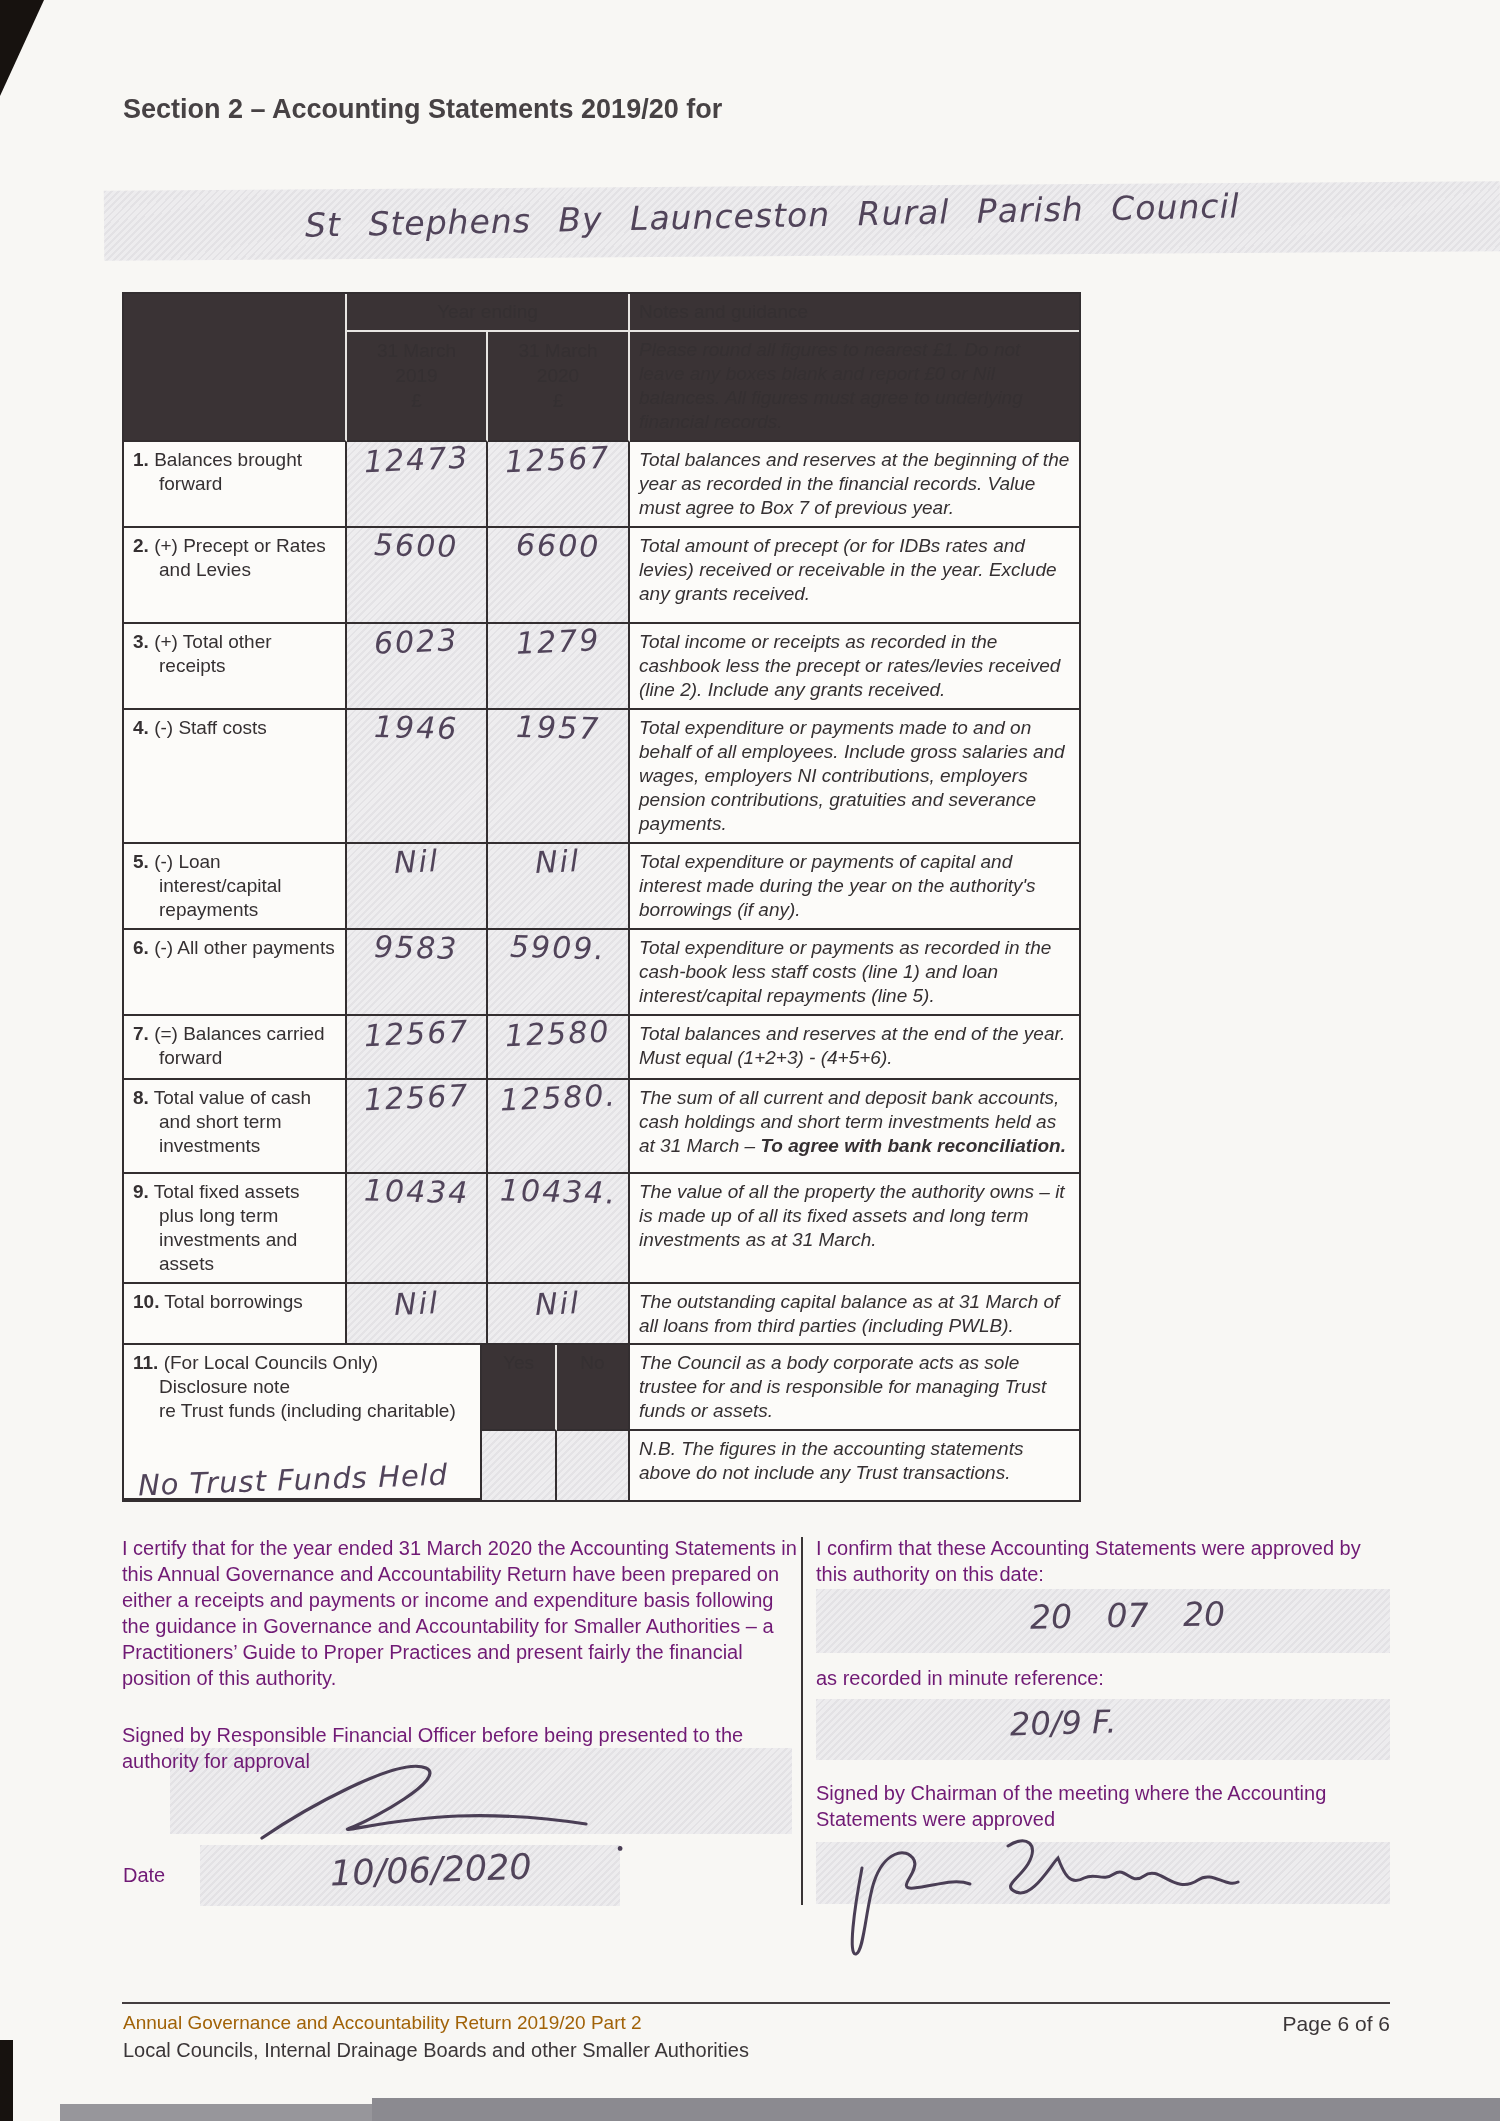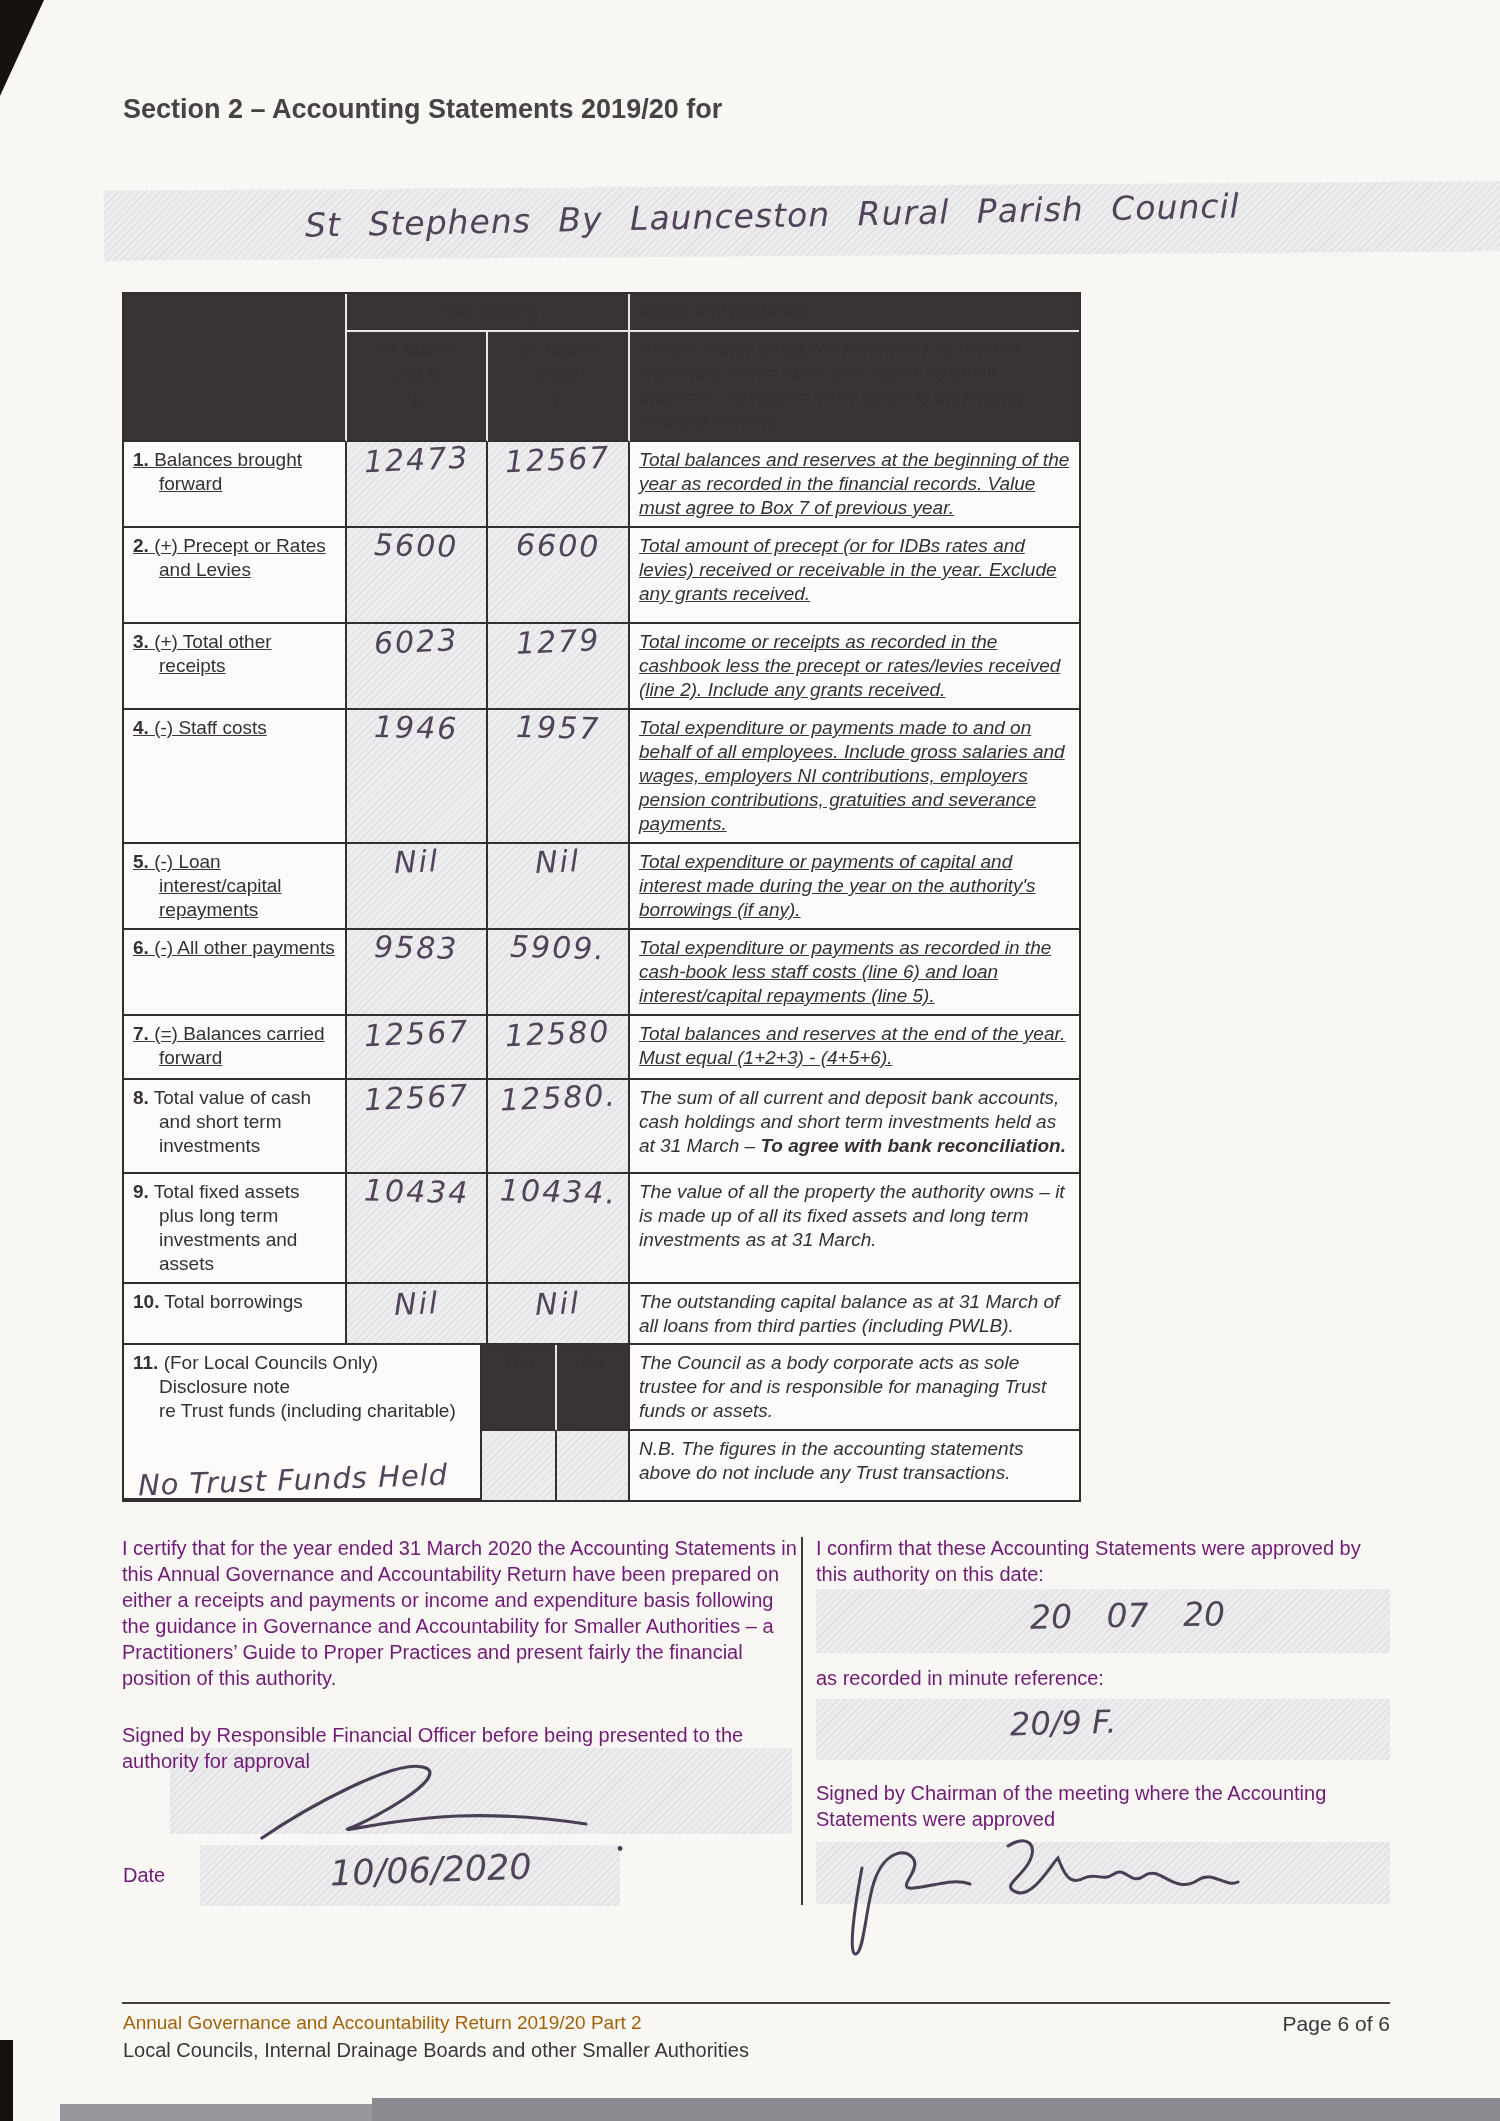--- a/index.html
+++ b/index.html
@@ -40,21 +40,21 @@
   .chairman-band { left:816px; top:1842px; width:574px; height:62px; }
 
   
   table.t { position:absolute; border-collapse:separate; border-spacing:0; table-layout:fixed;
     border:2px solid #332e30; width:959px; }
   table.t td { border-right:2px solid #332e30; border-bottom:2px solid #332e30;
     padding:6px 9px; vertical-align:top; font-size:19px; line-height:24px; color:#353032; }
   table.t td:last-child { border-right:none; }
   table.t tr:last-child td { border-bottom:none; }
 
-  .t-main { left:122px; top:292px;text-decoration:underline; }
+  .t-main { left:122px; top:292px; }
   .t-sec2 { left:122px; top:1078px; }
   .t-11   { left:122px; top:1343px; }
 
   .dark { background:#3a3335; color:#f4f2ef; }
   .dark.light-b { border-bottom-color:#e8e6e3 !important; }
   .dark.light-r { border-right-color:#e8e6e3 !important; }
   .head-center { text-align:center; vertical-align:middle; font-size:20px; }
   .head-left { vertical-align:middle; font-size:20px; padding-left:12px; }
   .sub span { display:block; line-height:25px; font-size:19px; }
   .notes-intro { font-style:italic; font-size:19px; line-height:25px; padding:8px 12px; vertical-align:middle; }
@@ -171,21 +171,21 @@
       <td class="val-cell"><span class="hw hw-val">Nil</span></td>
       <td class="val-cell"><span class="hw hw-val">Nil</span></td>
       <td class="notes-cell"><span>Total expenditure or payments of capital and interest made during the year on the authority's borrowings (if any).</span></td>
     </tr>
     <tr style="height:84px">
       <td class="lab-cell">
             <span class="lab"><strong>6.</strong> <span>(-) All other payments</span></span>
           </td>
       <td class="val-cell"><span class="hw hw-val">9583</span></td>
       <td class="val-cell"><span class="hw hw-val">5909.</span></td>
-      <td class="notes-cell"><span>Total expenditure or payments as recorded in the cash-book less staff costs (line 6) and loan interest/capital repayments (line 5).</span></td>
+      <td class="notes-cell"><span>Total expenditure or payments as recorded in the cash-book less staff costs (line 1) and loan interest/capital repayments (line 5).</span></td>
     </tr>
     <tr style="height:90px">
       <td class="lab-cell">
             <span class="lab"><strong>7.</strong> <span>(=) Balances carried forward</span></span>
           </td>
       <td class="val-cell"><span class="hw hw-val">12567</span></td>
       <td class="val-cell"><span class="hw hw-val">12580</span></td>
       <td class="notes-cell"><span>Total balances and reserves at the end of the year. Must equal (1+2+3) - (4+5+6).</span></td>
     </tr>
   </tbody>

